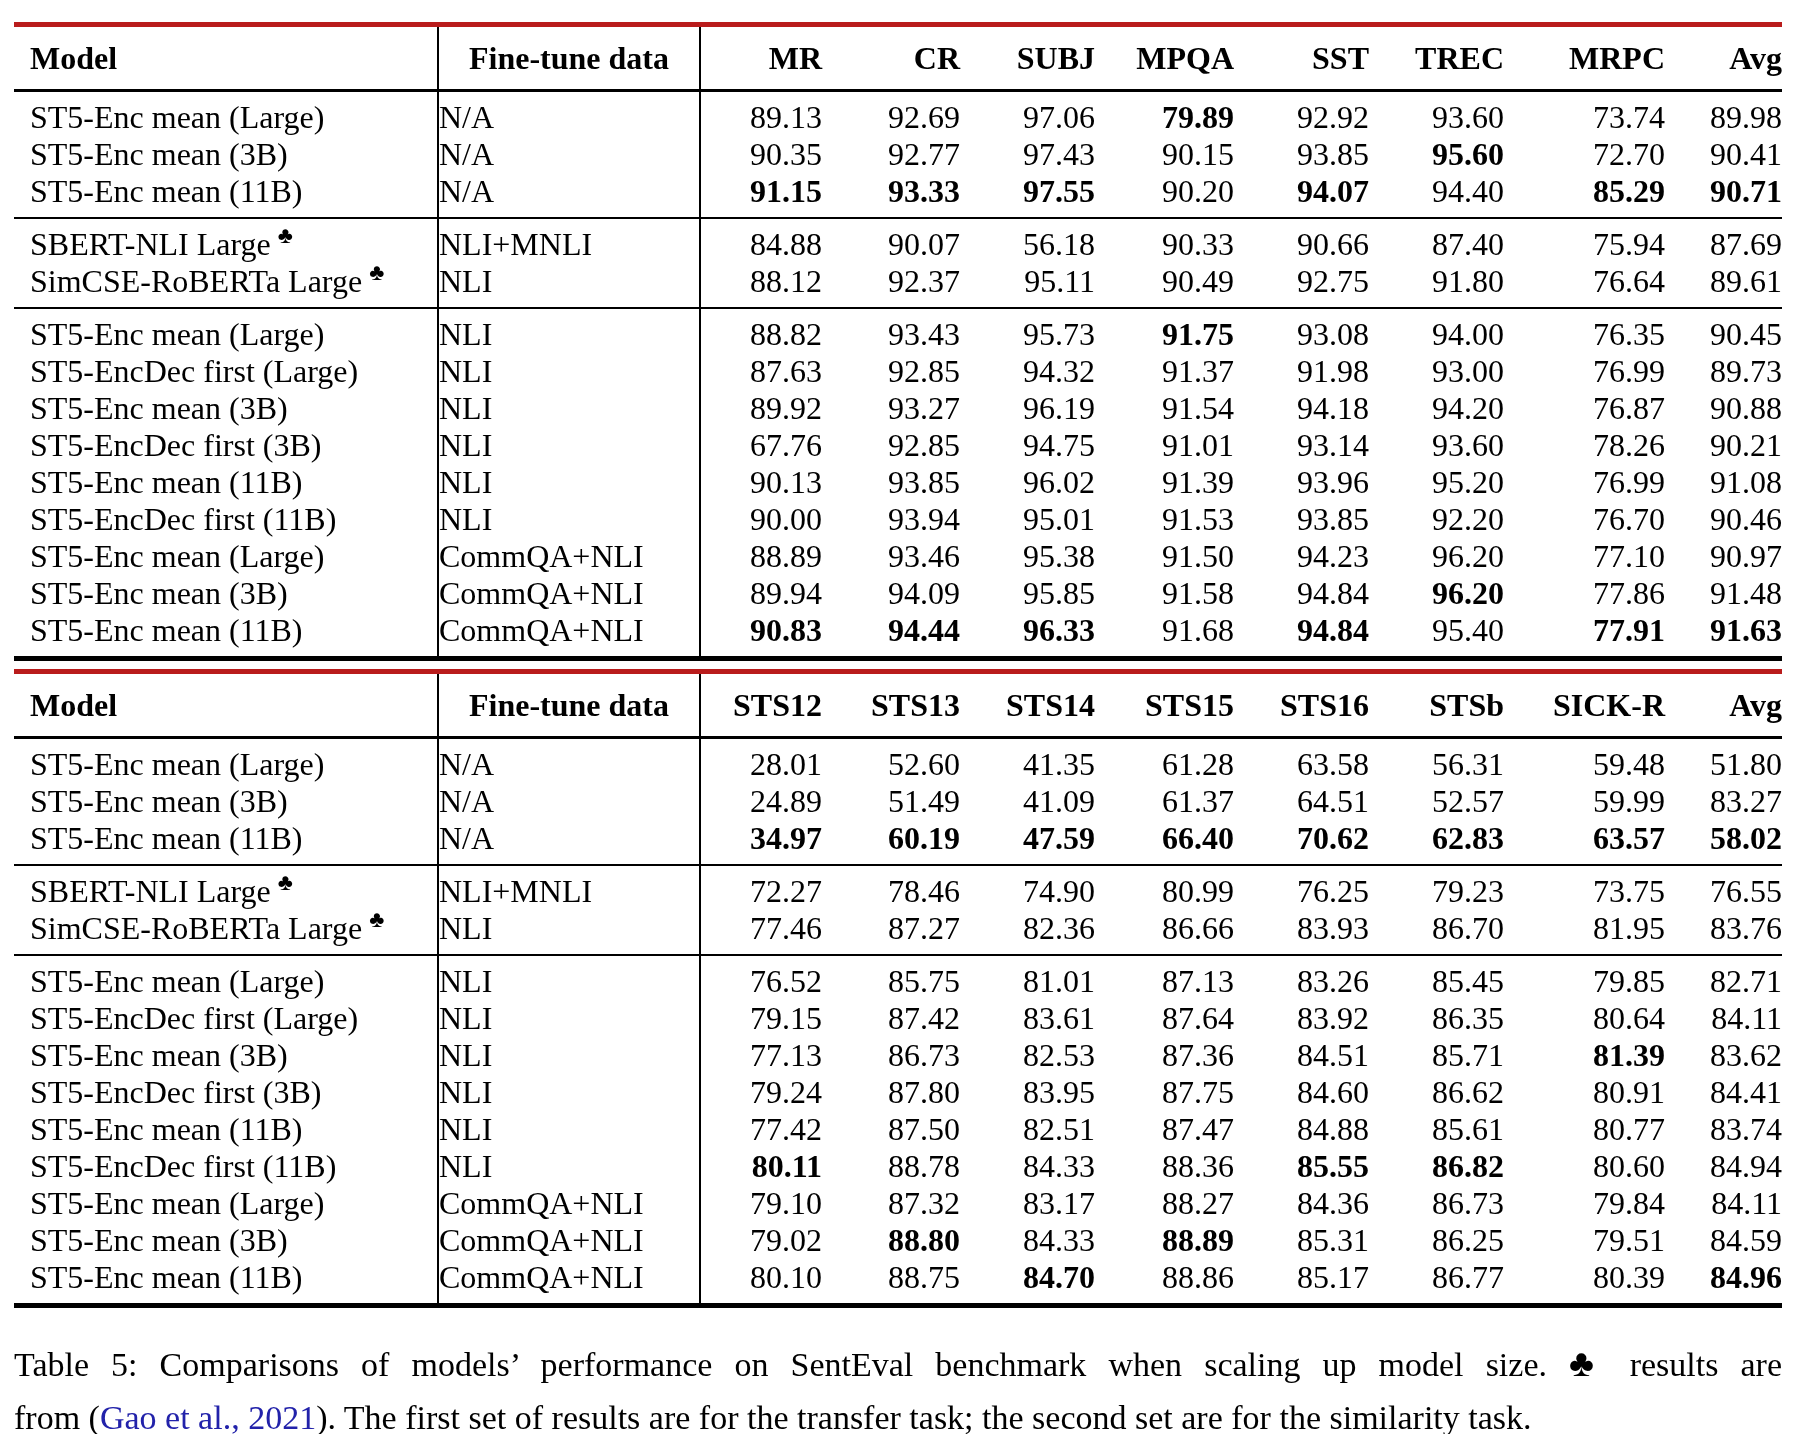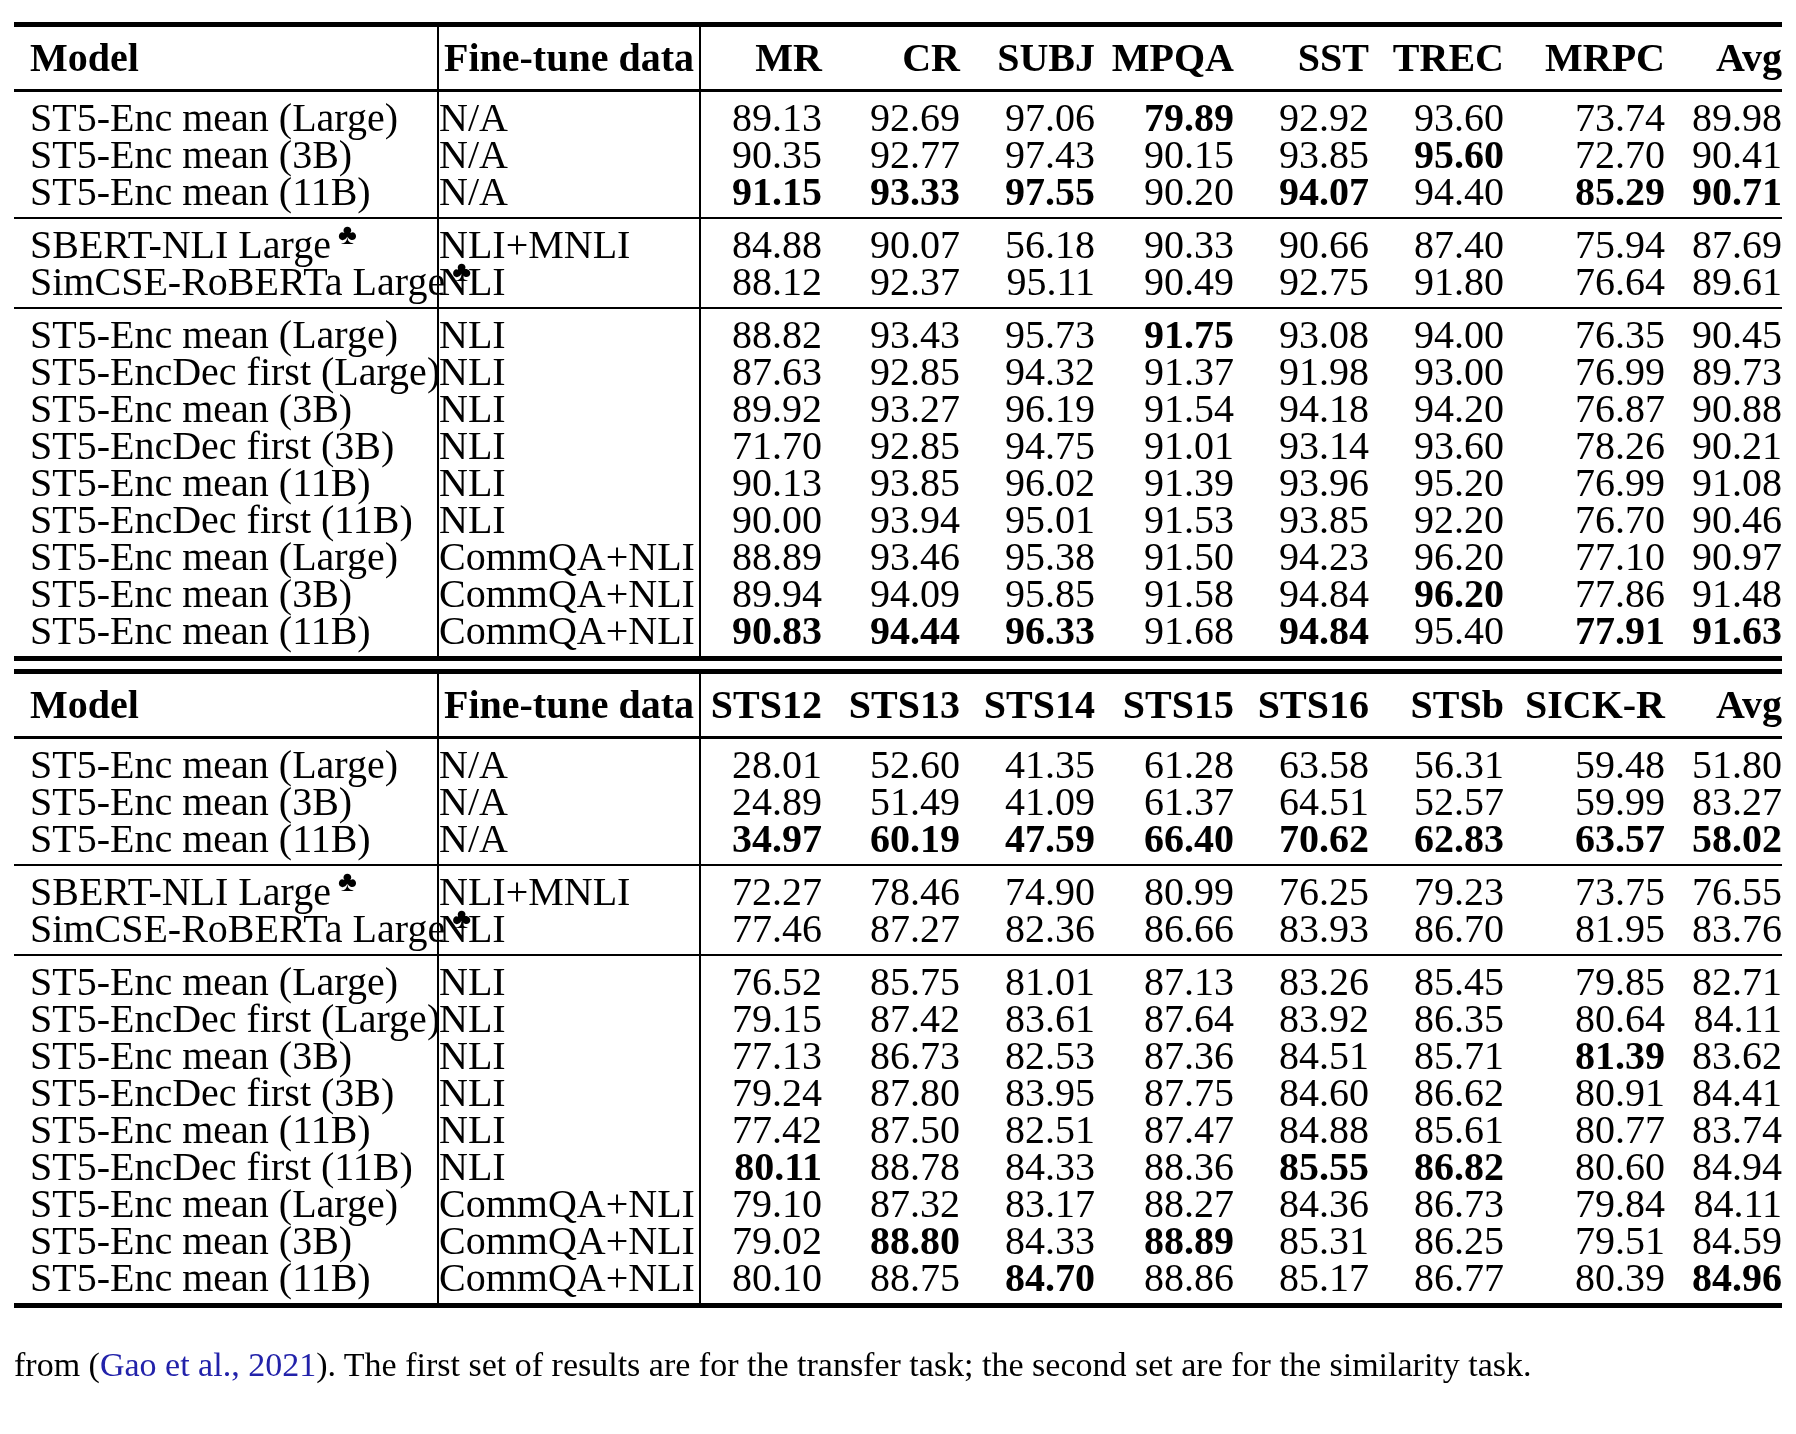--- a/index.html
+++ b/index.html
@@ -12,23 +12,23 @@
     font-family: "Liberation Serif", "DejaVu Serif", serif;
     color: #000000;
   }
   .page {
     padding: 22px 14px 0 14px;
   }
   table.results {
     border-collapse: collapse;
     table-layout: fixed;
     width: 1768px;
-    border-top: 5px solid #000000;
+    border-top: 5px solid #b91c1c;
     border-bottom: 5px solid #000;
-    font-size: 40px;
+    font-size: 32px;
   }
   table.results + table.results { margin-top: 8px; }
   th, td {
     padding: 0;
     height: 37px;
     line-height: 37px;
     white-space: nowrap;
     font-weight: normal;
   }
   thead th {
@@ -191,21 +191,21 @@
           <td class="c-num">96.19</td>
           <td class="c-num">91.54</td>
           <td class="c-num">94.18</td>
           <td class="c-num">94.20</td>
           <td class="c-num">76.87</td>
           <td class="c-num">90.88</td>
         </tr>
         <tr>
           <td class="c-model"><span>ST5-EncDec first (3B)</span></td>
           <td class="c-ft">NLI</td>
-          <td class="c-num">71.70</td>
+          <td class="c-num">67.76</td>
           <td class="c-num">92.85</td>
           <td class="c-num">94.75</td>
           <td class="c-num">91.01</td>
           <td class="c-num">93.14</td>
           <td class="c-num">93.60</td>
           <td class="c-num">78.26</td>
           <td class="c-num">90.21</td>
         </tr>
         <tr>
           <td class="c-model"><span>ST5-Enc mean (11B)</span></td>
@@ -467,16 +467,17 @@
           <td class="c-num">88.86</td>
           <td class="c-num">85.17</td>
           <td class="c-num">86.77</td>
           <td class="c-num">80.39</td>
           <td class="c-num b">84.96</td>
         </tr>
       </tbody>
     </table>
 
   <div class="caption">
+    <div class="cap-line1"><span>Table 5: Comparisons of models’ performance on SentEval benchmark when scaling up model size. </span><span class="club-glyph">♣</span><span> results are</span></div>
     <div class="cap-line2"><span>from (</span><a class="cite" href="#">Gao et al., 2021</a><span>). The first set of results are for the transfer task; the second set are for the similarity task.</span></div>
   </div>
 
 </div>
 
 </body></html>

